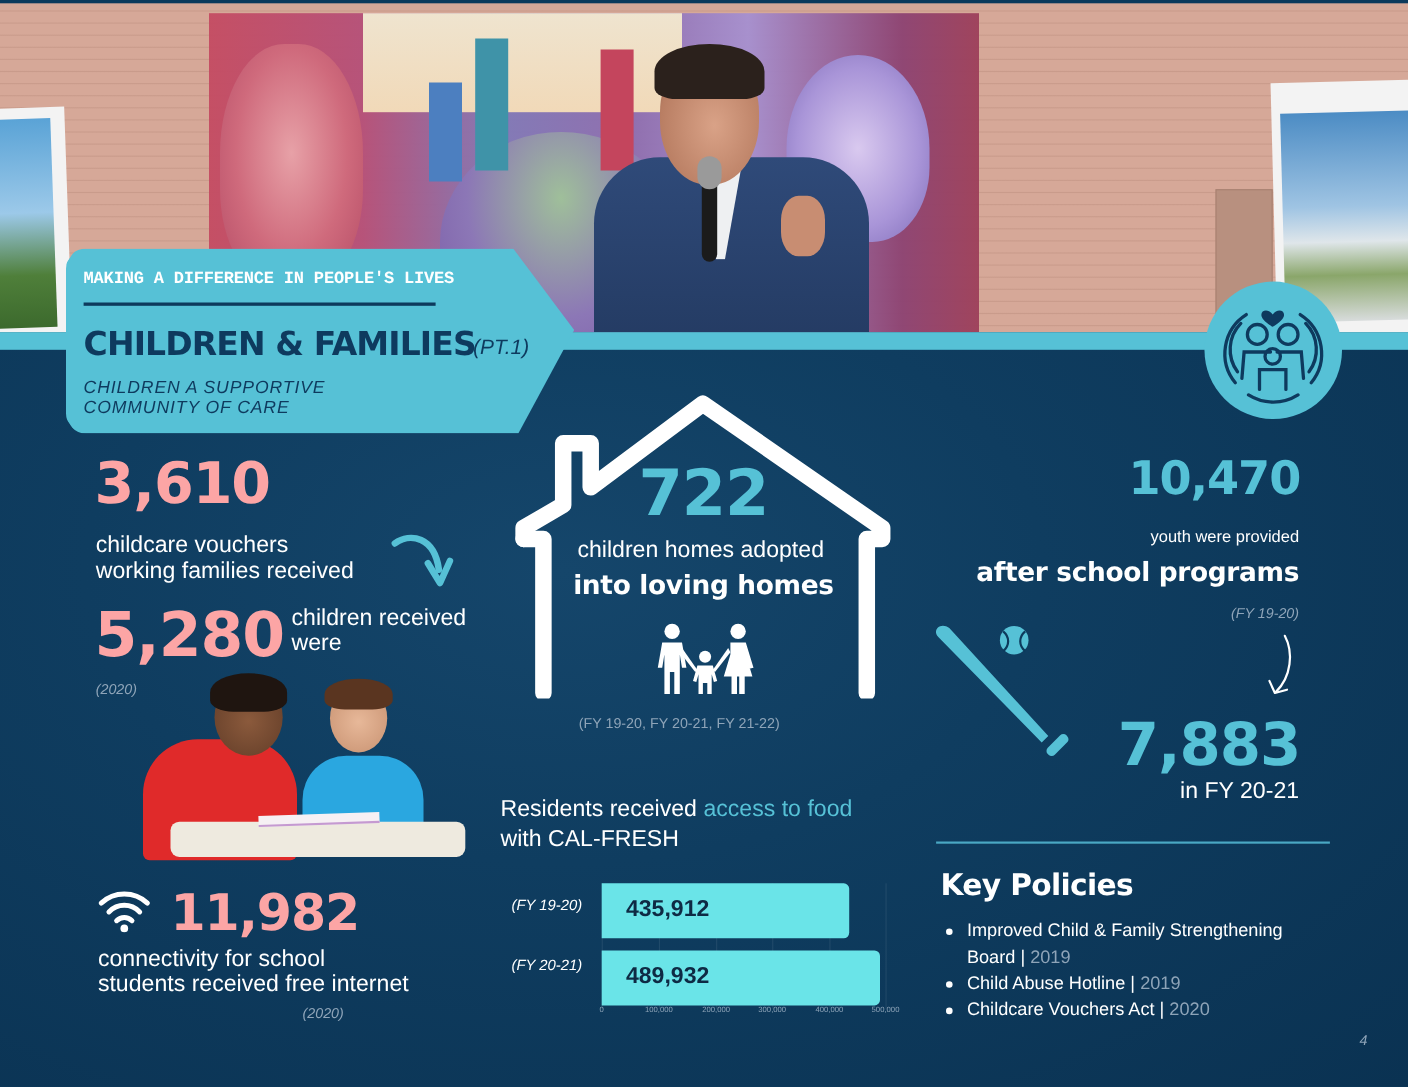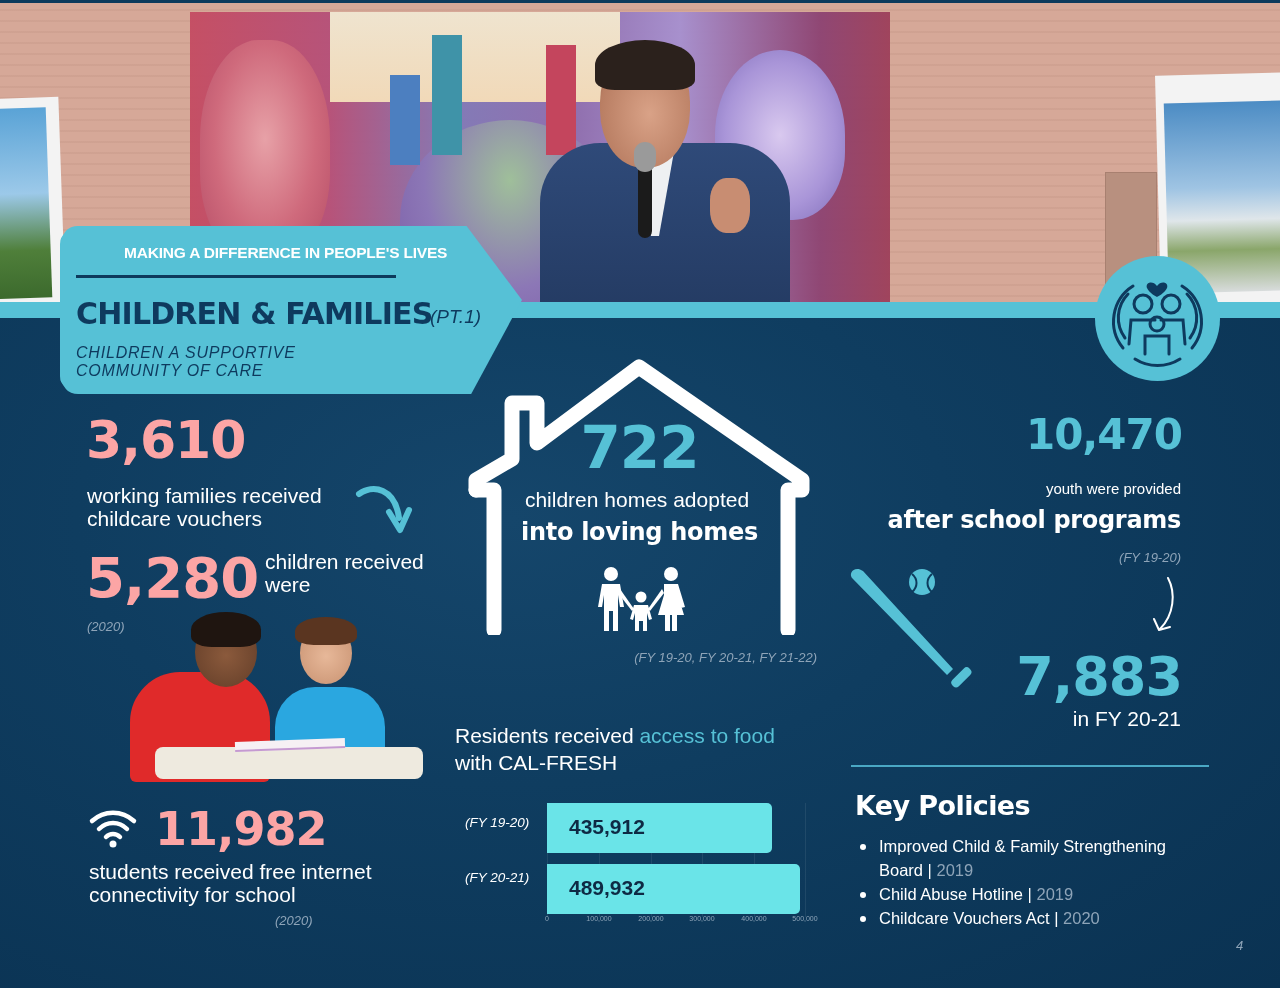--- a/index.html
+++ b/index.html
@@ -52,21 +52,21 @@
 
   .cyan-band { position:absolute; left:0; top:302px; width:1280px; height:16px; background:#56c1d6; }
 
   
   .banner {
     position:absolute; left:60px; top:226px; width:462px; height:168px;
     background:#56c1d6;
     clip-path: polygon(0 8%, 2% 0, 88% 0, 100% 44%, 89% 100%, 2% 100%, 0 92%);
     border-radius: 18px;
   }
-  .banner-kicker { position:absolute; left:76px; top:244px; font-weight:700; font-size:15.5px; letter-spacing:-.2px; color:#ffffff; font-family:Liberation Sans, sans-serif;margin-left:48px; }
+  .banner-kicker { position:absolute; left:76px; top:244px; font-weight:700; font-size:15.5px; letter-spacing:-.2px; color:#ffffff; font-family:Liberation Mono, monospace; }
   .banner-rule { position:absolute; left:76px; top:275px; width:320px; height:3px; background:#0d3a5c; }
   .banner-title { position:absolute; left:76px; top:296px; font-weight:700; font-size:30px; color:#0e3a5e; font-family:"DejaVu Sans", sans-serif; letter-spacing:-.8px;text-align:center; }
   .banner-part { position:absolute; left:430px; top:306px; font-style:italic; font-size:19px; color:#0e3a5e; }
   .banner-sub { position:absolute; left:76px; top:344px; font-style:italic; font-size:16px; line-height:18px; letter-spacing:.8px; color:#0e3a5e; }
 
   
   .badge { position:absolute; left:1095px; top:256px; width:125px; height:125px; border-radius:50%; background:#56c1d6; }
   .badge svg { position:absolute; left:0; top:0; }
 
   
@@ -83,21 +83,21 @@
   .kid2-head { position:absolute; left:175px; top:10px; width:52px; height:62px; border-radius:50%; background: radial-gradient(circle at 50% 55%, #e7b899 0%, #c48d6c 100%); }
   .kid2-hair { position:absolute; left:170px; top:5px; width:62px; height:28px; border-radius:50% 50% 30% 30%; background:#5a3520; }
   .book { position:absolute; left:110px; top:128px; width:110px; height:10px; background:#f6f0f4; transform:rotate(-2deg); border-bottom:2px solid #c59ad1; }
 
   
   .house { position:absolute; left:462px; top:355px; width:355px; height:280px; }
   .house-num { position:absolute; left:462px; top:414px; width:355px; text-align:center; font-family:"DejaVu Sans", sans-serif; font-weight:700; font-size:58px; color:#56c1d6; letter-spacing:-1px; }
   .house-line1 { position:absolute; left:462px; top:488px; width:350px; text-align:center; font-size:21px; color:#ffffff; }
   .house-line2 { position:absolute; left:462px; top:518px; width:355px; text-align:center; font-family:"DejaVu Sans", sans-serif; font-weight:700; font-size:24px; color:#ffffff; letter-spacing:-.3px; }
   .family-fig { position:absolute; left:594px; top:565px; width:95px; height:70px; }
-  .house-note { position:absolute; left:462px; top:650px; width:355px; text-align:right; font-style:italic; font-size:13px; color:#8ea4b8; }
+  .house-note { position:absolute; left:440px; top:650px; width:355px; text-align:center; font-size:13px; color:#8ea4b8; }
 
   
   .right-num { position:absolute; right:98px; font-family:"DejaVu Sans", sans-serif; font-weight:700; color:#56c1d6; letter-spacing:-1px; }
   .right-text { position:absolute; right:99px; text-align:right; color:#ffffff; }
   .bat { position:absolute; left:845px; top:565px; width:135px; height:130px; }
   .curve-arrow { position:absolute; left:1150px; top:575px; width:30px; height:60px; }
   .divider { position:absolute; left:851px; top:765px; width:358px; height:2px; background:#4aa8c4; }
   .policies-title { position:absolute; left:855px; top:790px; font-family:"DejaVu Sans", sans-serif; font-weight:700; font-size:27px; color:#ffffff; letter-spacing:-.6px; }
   .policies { position:absolute; left:857px; top:834px; width:360px; list-style:none; }
   .policies li { position:relative; padding-left:22px; font-size:16.5px; line-height:24px; color:#ffffff; }
@@ -174,22 +174,22 @@
       <path d="M 34 88 L 36 64 L 60 64"></path>
       <path d="M 90 88 L 88 64 L 66 64"></path>
       <path d="M 50 98 L 50 80 L 74 80 L 74 98"></path>
     </g>
     <path d="M62 30 C 58 24 50 26 52 32 C 54 37 62 41 62 41 C 62 41 70 37 72 32 C 74 26 66 24 62 30 Z" fill="#0e3a5e"></path>
   </svg>
 </div>
 
 <div class="stat-num" style="left:86px;top:410px;font-size:52px;">3,610</div>
 <div class="stat-text" style="left:87px;top:484px;">
+  <div>childcare vouchers</div>
   <div>working families received</div>
-  <div>childcare vouchers</div>
 </div>
 <svg class="curve-down-arrow" style="position:absolute;left:355px;top:482px;" width="58" height="52" viewBox="0 0 58 52">
   <path d="M4 12 C 18 2, 40 6, 44 36" fill="none" stroke="#56c1d6" stroke-width="6" stroke-linecap="round"></path>
   <path d="M34 30 L 45 48 L 54 28" fill="none" stroke="#56c1d6" stroke-width="6" stroke-linecap="round" stroke-linejoin="round"></path>
 </svg>
 
 <div class="stat-num" style="left:86px;top:545px;font-size:56px;">5,280</div>
 <div class="stat-text" style="left:265px;top:550px;">
   <div>children received</div>
   <div>were</div>
@@ -210,22 +210,22 @@
 <svg style="position:absolute;left:88px;top:808px;" width="50" height="40" viewBox="0 0 50 40">
   <g fill="none" stroke="#ffffff" stroke-width="4.5" stroke-linecap="round">
     <path d="M4 13 C 16 2, 34 2, 46 13"></path>
     <path d="M11 21 C 19 13, 31 13, 39 21"></path>
     <path d="M18 29 C 22 25, 28 25, 32 29"></path>
   </g>
   <circle cx="25" cy="36" r="3.5" fill="#ffffff"></circle>
 </svg>
 <div class="stat-num" style="left:155px;top:802px;font-size:46px;">11,982</div>
 <div class="stat-text" style="left:89px;top:860px;">
+  <div>connectivity for school</div>
   <div>students received free internet</div>
-  <div>connectivity for school</div>
 </div>
 <div class="note" style="left:275px;top:913px;">(2020)</div>
 
 <svg class="house" viewBox="0 0 355 280">
   <path d="M 14 135 L 14 125 L 50 104 L 50 48 L 75 48 L 75 88 L 177 12 L 340 125 L 340 135 L 326 135 L 326 275" fill="none" stroke="#ffffff" stroke-width="15" stroke-linejoin="round" stroke-linecap="round"></path>
   <path d="M 14 135 L 32 135 L 32 275" fill="none" stroke="#ffffff" stroke-width="15" stroke-linejoin="round" stroke-linecap="round"></path>
 </svg>
 <div class="house-num">722</div>
 <div class="house-line1">children homes adopted</div>
 <div class="house-line2">into loving homes</div>

